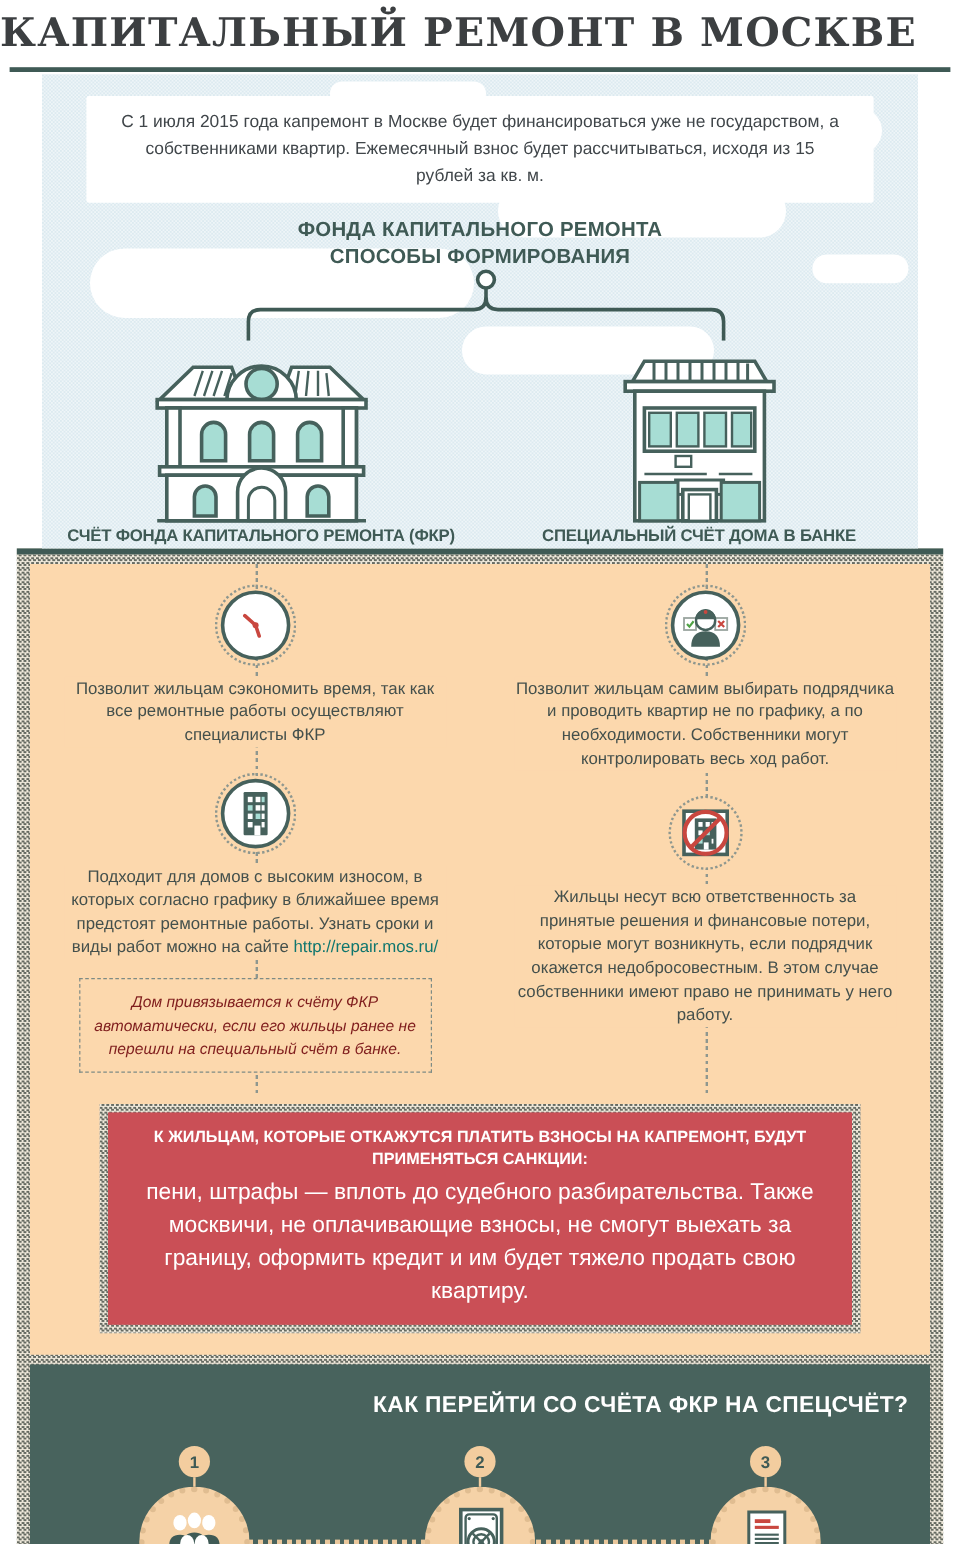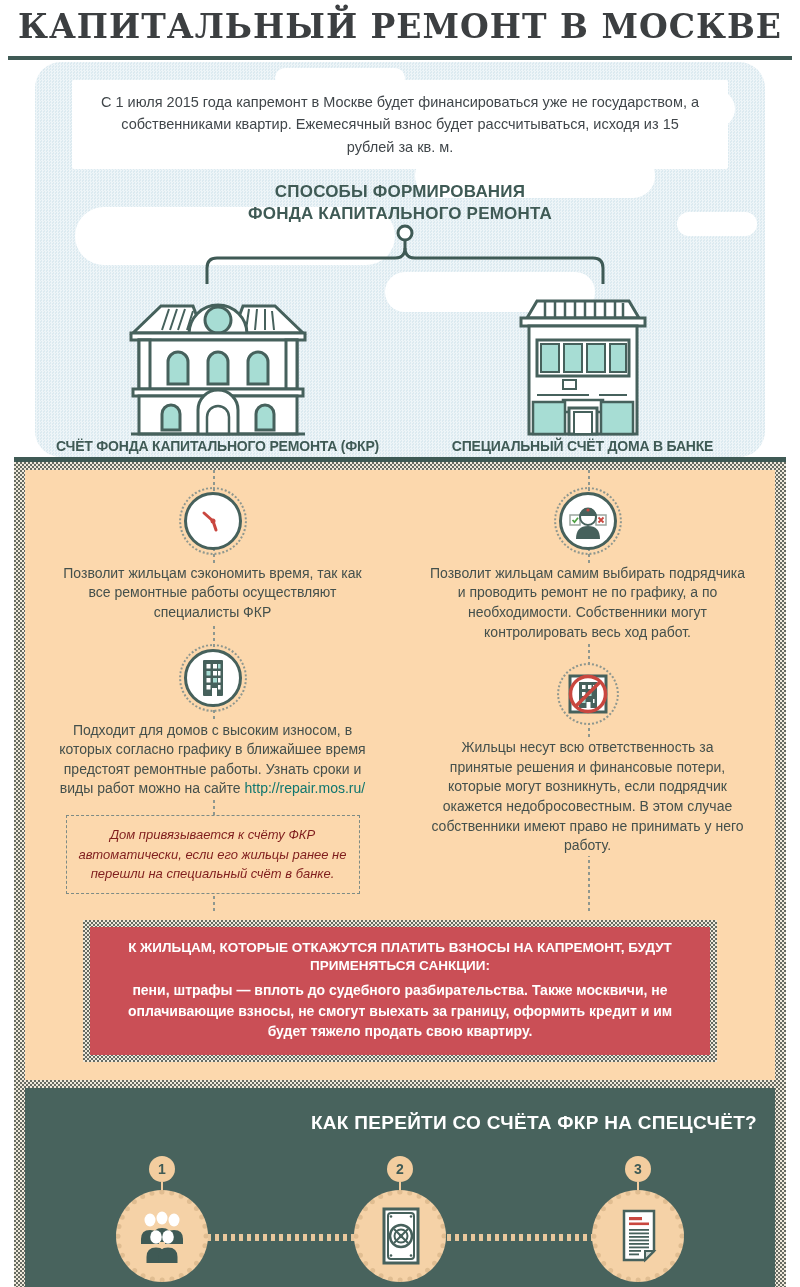--- a/index.html
+++ b/index.html
@@ -1,28 +1,28 @@
 <!DOCTYPE html>
 <html lang="ru"><head>
 <meta charset="utf-8">
 <style>
   html,body{margin:0;padding:0;background:#fff;}
   body{width:800px;font-family:"Liberation Sans",sans-serif;-webkit-font-smoothing:antialiased;}
   .page{width:800px;position:relative;}
 
   
-  .main-title{margin:8px 0 0;text-align:center;font-family:"DejaVu Serif",serif;
+  .main-title{margin:8px 0 0;font-family:"DejaVu Serif",serif;
     font-weight:bold;font-size:33px;letter-spacing:1px;color:#3c3f41;line-height:1.15;}
   .title-rule{height:4px;background:#3f5a55;margin:10px 8px 0;}
 
   
   .sky{margin:2px 35px 0;position:relative;overflow:hidden;
     background-color:#dceaf0;
     background-image:repeating-conic-gradient(rgba(255,255,255,.5) 0% 25%, rgba(0,0,0,0) 0% 50%);
-    background-size:3px 3px;padding-top:16px;border-radius:26px;}
+    background-size:3px 3px;padding-top:16px;}
   .cloud{position:absolute;background:#fff;z-index:0;}
   .sky-content{position:relative;z-index:1;}
   .intro-card{background:#fff;width:600px;margin:2px auto 0;padding:11px 28px;border-radius:2px;
     text-align:center;font-size:14.5px;font-weight:500;color:#40464a;line-height:1.55;}
   .methods-heading{margin-top:12px;text-align:center;font-size:17px;font-weight:bold;
     color:#3f5a55;line-height:1.25;letter-spacing:.2px;}
   .connector{display:block;margin:0 auto;}
   .buildings{display:flex;align-items:flex-end;justify-content:space-between;height:152px;margin:0 0 0 0;}
   .b-half{width:50%;display:flex;justify-content:center;align-items:flex-end;}
   .labels-row{display:flex;margin:2px 0 3px;}
@@ -50,21 +50,21 @@
   .link-teal{color:#0f766e;text-decoration:none;}
   .note-box{position:relative;z-index:1;margin-top:16px;width:268px;border:1px dashed #7d8b85;
     background:#fcd8ad;padding:9px 12px;text-align:center;font-style:italic;font-size:13px;
     color:#7f1d1d;line-height:1.5;}
   .mt8{margin-top:8px}.mt14{margin-top:14px}.mt22{margin-top:22px}.mt26{margin-top:26px}
 
   
   .sanctions-wrap{width:620px;margin:26px auto 0;padding:7px;}
   .sanctions{background:#ca4f56;padding:12px 26px 14px;text-align:center;color:#fff;}
   .sanctions-title{font-size:13.5px;font-weight:bold;line-height:1.4;}
-  .sanctions-body{margin-top:4px;font-size:14px;line-height:1.45;font-weight:bold;}
+  .sanctions-body{margin-top:4px;font-size:19px;line-height:1.45;}
 
   
   .dark{background:#48635d;margin-top:8px;padding:24px 18px 20px;}
   .dark-heading{text-align:right;color:#fff;font-size:19px;font-weight:bold;letter-spacing:.3px;}
   .steps{display:flex;margin-top:22px;position:relative;}
   .steps-line{position:absolute;left:14%;right:14%;top:78px;height:7px;z-index:0;
     background-image:repeating-linear-gradient(90deg,#e9c79c 0 4px,rgba(0,0,0,0) 4px 8px);}
   .step{width:33.33%;display:flex;flex-direction:column;align-items:center;position:relative;z-index:1;}
   .step-num{width:26px;height:26px;border-radius:50%;background:#f3cd9f;color:#3f5a55;
     font-weight:bold;font-size:14px;display:flex;align-items:center;justify-content:center;}
@@ -87,22 +87,22 @@
     <div class="cloud" style="right:110px;top:92px;width:240px;height:44px;border-radius:24px;"></div>
     <div class="cloud" style="right:8px;top:150px;width:80px;height:24px;border-radius:12px;"></div>
     <div class="cloud" style="right:170px;top:210px;width:210px;height:40px;border-radius:22px;"></div>
 
     <div class="sky-content">
       <div class="intro-card">
         <span>С 1 июля 2015 года капремонт в Москве будет финансироваться уже не государством, а собственниками квартир. Ежемесячный взнос будет рассчитываться, исходя из 15 рублей за кв. м.</span>
       </div>
 
       <div class="methods-heading">
+        <div>ФОНДА КАПИТАЛЬНОГО РЕМОНТА</div>
         <div>СПОСОБЫ ФОРМИРОВАНИЯ</div>
-        <div>ФОНДА КАПИТАЛЬНОГО РЕМОНТА</div>
       </div>
 
       <svg class="connector" width="740" height="60" viewBox="0 0 740 60">
         <circle cx="370" cy="9" r="7" fill="#fff" stroke="#3f5a55" stroke-width="3"></circle>
         <path d="M370,16 v8 q0,10 -10,10 h-178 q-10,0 -10,10 v16" fill="none" stroke="#3f5a55" stroke-width="3"></path>
         <path d="M370,24 q0,10 10,10 h178 q10,0 10,10 v16" fill="none" stroke="#3f5a55" stroke-width="3"></path>
       </svg>
 
       <div class="buildings">
         <div class="b-half">
@@ -211,21 +211,21 @@
               <rect x="5" y="17" width="10" height="10" fill="#fff" stroke="#9aa59f" stroke-width="1.5"></rect>
               <path d="M7.5,22 l2,2.2 l3.5-4.5" fill="none" stroke="#4fa245" stroke-width="1.8"></path>
               <rect x="31" y="17" width="10" height="10" fill="#fff" stroke="#9aa59f" stroke-width="1.5"></rect>
               <path d="M33.5,19.5 l5,5 M38.5,19.5 l-5,5" fill="none" stroke="#c9473f" stroke-width="1.8"></path>
               <path d="M11,41 q0,-13 12,-13 q12,0 12,13 z" fill="#46615c"></path>
               <circle cx="23" cy="19" r="8" fill="#fff" stroke="#46615c" stroke-width="2"></circle>
               <path d="M14.5,18 a8.5,8.5 0 0 1 17,0 z" fill="#46615c"></path>
               <circle cx="23" cy="12" r="1.6" fill="#c9473f"></circle>
             </svg>
           </div>
-          <div class="col-text">Позволит жильцам самим выбирать подрядчика и проводить ремонт не по графику, а по необходимости. Собственники могут контролировать весь ход работ.</div>
+          <div class="col-text">Позволит жильцам самим выбирать подрядчика и проводить квартир не по графику, а по необходимости. Собственники могут контролировать весь ход работ.</div>
           <div class="icon-plain mt22">
             <svg width="52" height="52" viewBox="0 0 52 52">
               <rect x="8" y="8" width="36" height="36" fill="#fff" stroke="#46615c" stroke-width="3"></rect>
               <rect x="17" y="14" width="18" height="26" fill="#46615c"></rect>
               <g fill="#fff">
                 <rect x="20" y="17" width="3.5" height="4"></rect>
                   <rect x="26" y="17" width="3.5" height="4"></rect>
                   <rect x="31" y="17" width="1.5" height="4"></rect>
                 <rect x="20" y="24" width="3.5" height="4"></rect>
                   <rect x="26" y="24" width="3.5" height="4" fill="#a7ddd4"></rect>

